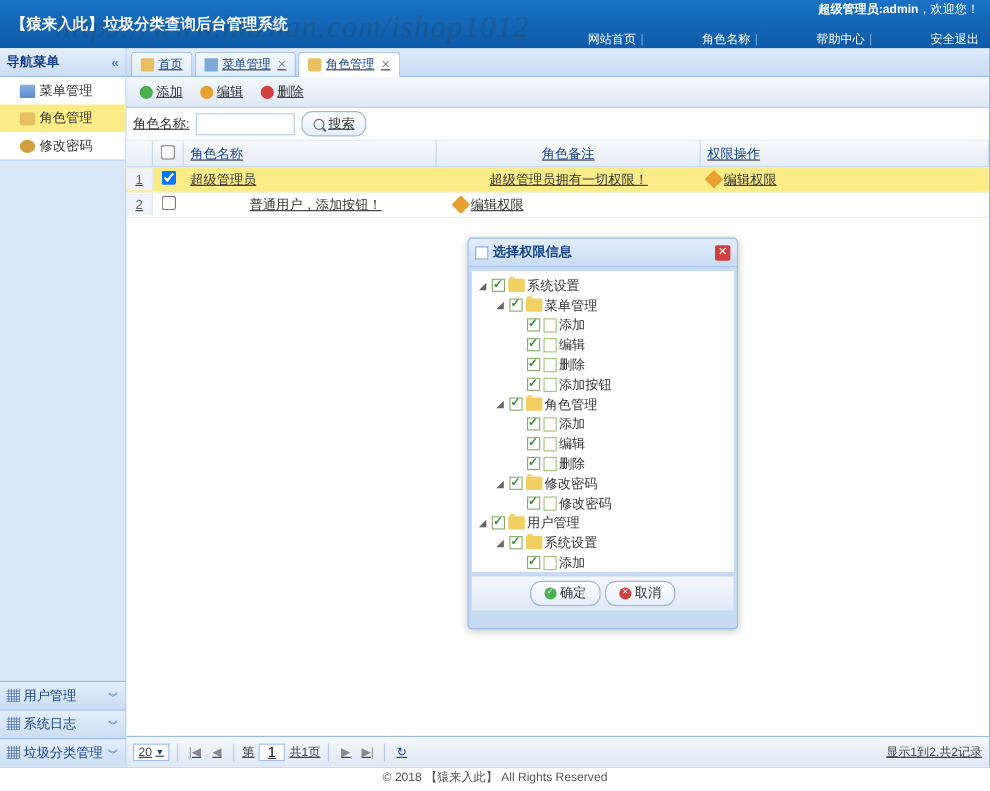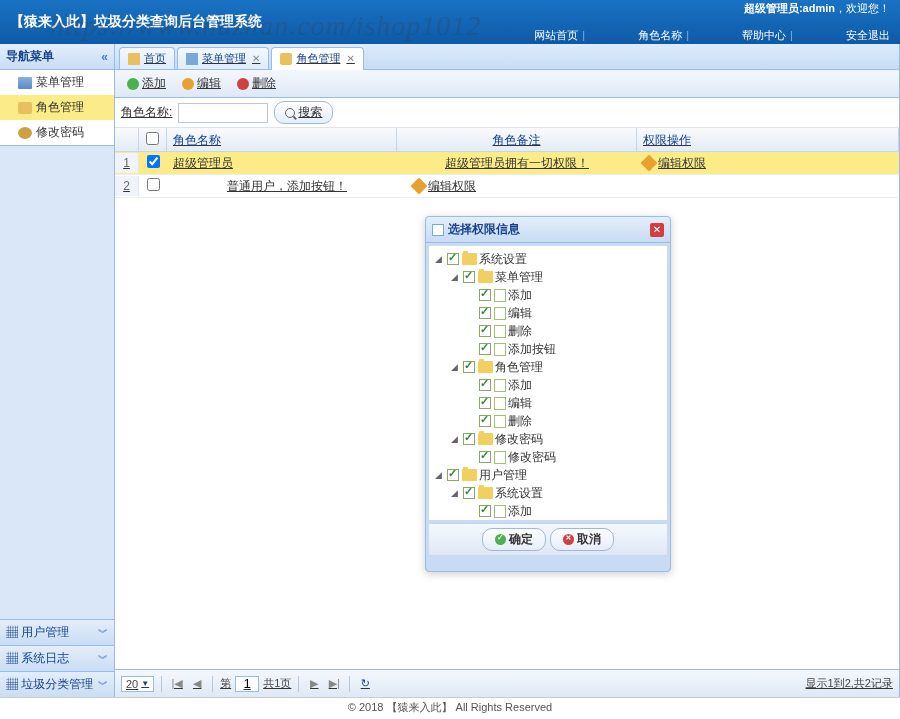--- a/index.html
+++ b/index.html
@@ -96,21 +96,21 @@
 .dialog-title .dtxt { color: #15428b; font-weight: bold; flex: 1; }
 .dialog-title .dclose { width: 14px; height: 14px; background: #d04040; color: #fff; border-radius: 2px; text-align: center; line-height: 13px; cursor: pointer; font-size: 10px; }
 .dialog-body { background: #fff; margin: 3px; height: 274px; overflow: auto; padding: 4px; }
 .tree-node { white-space: nowrap; display: flex; align-items: center; height: 18px; font-size: 12px; }
 .tree-toggle { width: 11px; text-align: center; color: #666; cursor: pointer; font-size: 9px; }
 .tree-folder { width: 15px; height: 12px; background: #f0d060; border-radius: 1px; display: inline-block; margin-right: 2px; position: relative; }
 .tree-folder::before { content: ''; position: absolute; top: -2px; left: 1px; width: 5px; height: 2px; background: #f0d060; border-radius: 1px 1px 0 0; }
 .tree-leaf { width: 12px; height: 13px; background: #fff; border: 1px solid #a0c078; display: inline-block; margin-right: 2px; }
 .tree-chk { width: 12px; height: 12px; border: 1px solid #88a868; background: #fff; display: inline-block; margin: 0 3px; position: relative; }
 .tree-chk.on::after { content: '✓'; position: absolute; top: -3px; left: 0px; color: #3a8a3a; font-size: 11px; font-weight: bold; }
-.dialog-buttons { background: linear-gradient(#f4f8fd,#dfe8f6); border-top: 1px solid #c5d6ec; padding: 4px; display: flex; justify-content: center; gap: 4px; margin: 0 3px 16px; font-weight: bold; }
+.dialog-buttons { background: linear-gradient(#f4f8fd,#dfe8f6); border-top: 1px solid #c5d6ec; padding: 4px; display: flex; justify-content: center; gap: 4px; margin: 0 3px 16px; }
 .dbtn { border: 1px solid #a0b8d8; border-radius: 10px; padding: 2px 12px; background: linear-gradient(#fefefe,#e4eefb); cursor: pointer; display: flex; align-items: center; gap: 3px; font-size: 12px; }
 .ic-ok { width: 11px; height: 11px; background: #4caf50; border-radius: 50%; display: inline-block; position: relative; }
 .ic-ok::after { content: '✓'; color: #fff; font-size: 8px; position: absolute; top: -1px; left: 2px; }
 .ic-cancel { width: 11px; height: 11px; background: #d04040; border-radius: 50%; display: inline-block; position: relative; }
 .ic-cancel::after { content: '✕'; color: #fff; font-size: 7px; position: absolute; top: 0px; left: 2.5px; }
 </style>
 </head>
 <body>
 
 <div class="watermark">https://www.huzhan.com/ishop1012</div>

